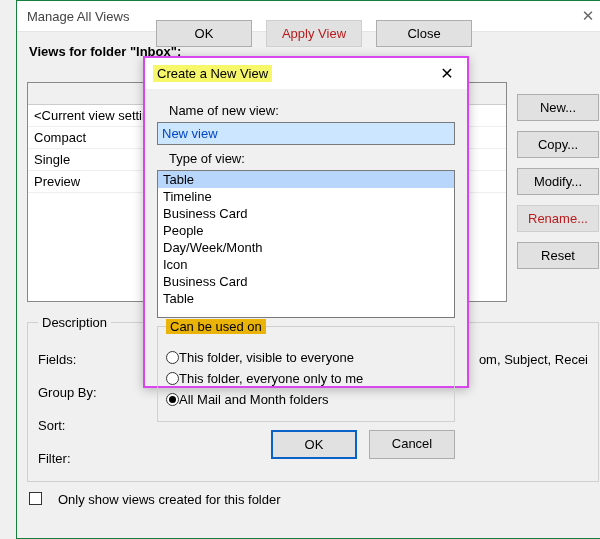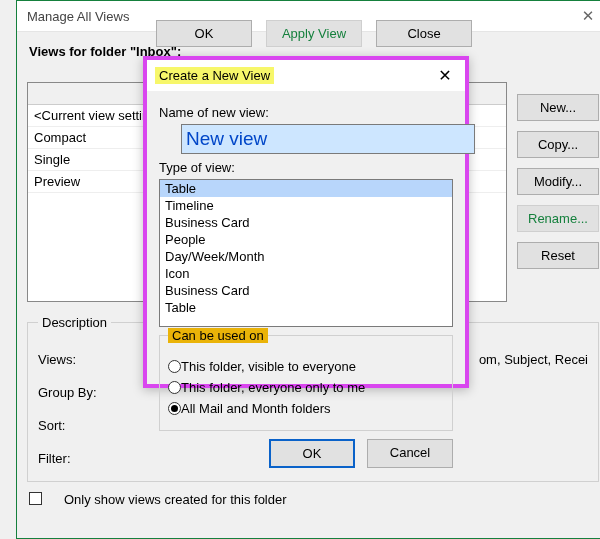--- a/index.html
+++ b/index.html
@@ -13,41 +13,41 @@
   .outer-body { position: relative; padding: 10px 10px 0 10px; }
 
   .folder-label { font-weight:bold; margin: 2px 0 4px 2px; }
 
   .views-table { position:absolute; left:10px; top: 50px; width: 480px; height: 220px; border:1px solid #888; background:#fff; }
   .views-table .header { background:#f0f0f0; border-bottom:1px solid #ccc; padding:3px 6px; text-align:center; }
   .views-table .row { padding:3px 6px; border-bottom:1px solid #eee; }
 
   .right-buttons { position:absolute; right:12px; top: 62px; width: 82px; display:flex; flex-direction:column; gap:10px; }
   .btn { background:#e1e1e1; border:1px solid #adadad; padding:5px 0; text-align:center; cursor:default; }
-  .btn.disabled { color:#15803d; border-color:#cfcfcf; }
+  .btn.disabled { color:#b91c1c; border-color:#cfcfcf; }
 
   .description { position:absolute; left:10px; top: 290px; width: 572px; height: 160px; border:1px solid #d0d0d0; padding: 6px 10px; }
   .description .legend { position:relative; top:-14px; background:#f0f0f0; padding:0 4px; display:inline-block; }
   .desc-row { display:flex; margin: 8px 0 18px 0; }
   .desc-row .label { width: 80px; }
 
-  .only-show { position:absolute; left:12px; top: 460px; display:flex; align-items:flex-start; gap:22px; }
+  .only-show { position:absolute; left:12px; top: 460px; display:flex; align-items:flex-start; gap:16px; }
   .chk { width:13px; height:13px; border:1px solid #333; background:#fff; display:inline-block; }
 
   .bottom-buttons { position:absolute; left: 0; right:0; bottom: 12px; display:flex; justify-content:center; gap:14px; }
   .bottom-buttons .btn { width: 96px; }
 
   
-  .inner-dialog { position:absolute; left:143px; top:56px; width:326px; height:332px; background:#f0f0f0; border:4px solid #d946ef; box-shadow: 0 2px 10px rgba(0,0,0,.25); }
+  .inner-dialog { position:absolute; left:143px; top:56px; width:326px; height:332px; background:#f0f0f0; border:2px solid #d946ef; box-shadow: 0 2px 10px rgba(0,0,0,.25); }
   .inner-titlebar { display:flex; align-items:center; justify-content:space-between; padding:6px 8px; background:#fff; }
   .inner-titlebar .title { background: #f7f76a; padding: 1px 4px; }
   .inner-titlebar .close { font-size:16px; color:#000; width:24px; text-align:center; }
   .inner-body { padding: 8px 12px 10px 12px; }
-  .field-label { margin: 6px 0 4px 0; }
-  .text-input { width:100%; border:1px solid #7a7a7a; background:#fff; padding:3px 4px; font-family: inherit; font-size:19px; color:#0046c8;margin-left:22px; }
+  .field-label { margin: 6px 0 4px 12px; }
+  .text-input { width:100%; border:1px solid #7a7a7a; background:#fff; padding:3px 4px; font-family: inherit; font-size:13px; color:#0046c8; }
   .text-input::selection { background:#cde6ff; }
 
   .listbox { width:100%; height:148px; border:1px solid #7a7a7a; background:#fff; overflow-y: scroll; }
   .listbox .item { padding:1px 5px; cursor:default; }
   .listbox .item.sel { background:#b8d6fb; }
 
   .fieldset { border:1px solid #d0d0d0; margin-top:8px; padding: 6px 8px 8px 8px; }
   .fieldset .legend { position:relative; top:-14px; background:#eab308; padding:0 4px; display:inline-block; }
   .radio-row { display:flex; align-items:center; margin: 2px 0 6px 0; }
   .radio { width:13px; height:13px; border:1px solid #333; border-radius:50%; background:#fff; display:inline-flex; align-items:center; justify-content:center; }
@@ -81,21 +81,21 @@
       <div class="btn">New...</div>
       <div class="btn">Copy...</div>
       <div class="btn">Modify...</div>
       <div class="btn disabled">Rename...</div>
       <div class="btn">Reset</div>
     </div>
 
     <div class="description">
       <span class="legend">Description</span>
       <div class="desc-row">
-        <span class="label">Views:</span>
+        <span class="label">Fields:</span>
         <span style="margin-left:auto;">om, Subject, Recei</span>
       </div>
       <div class="desc-row">
         <span class="label">Group By:</span>
       </div>
       <div class="desc-row">
         <span class="label">Sort:</span>
       </div>
       <div class="desc-row" style="margin-bottom:0;">
         <span class="label">Filter:</span>

